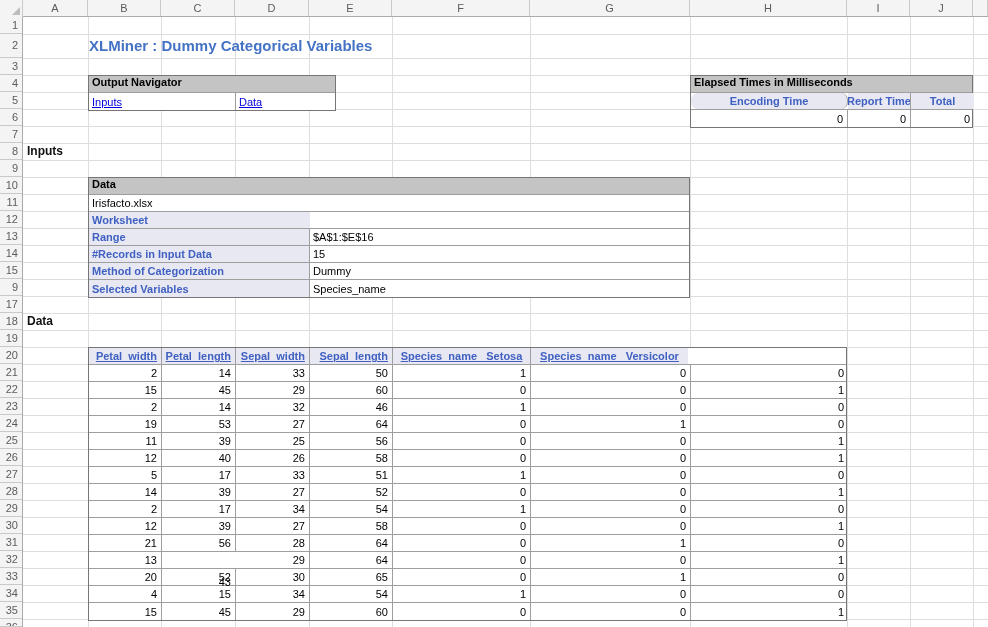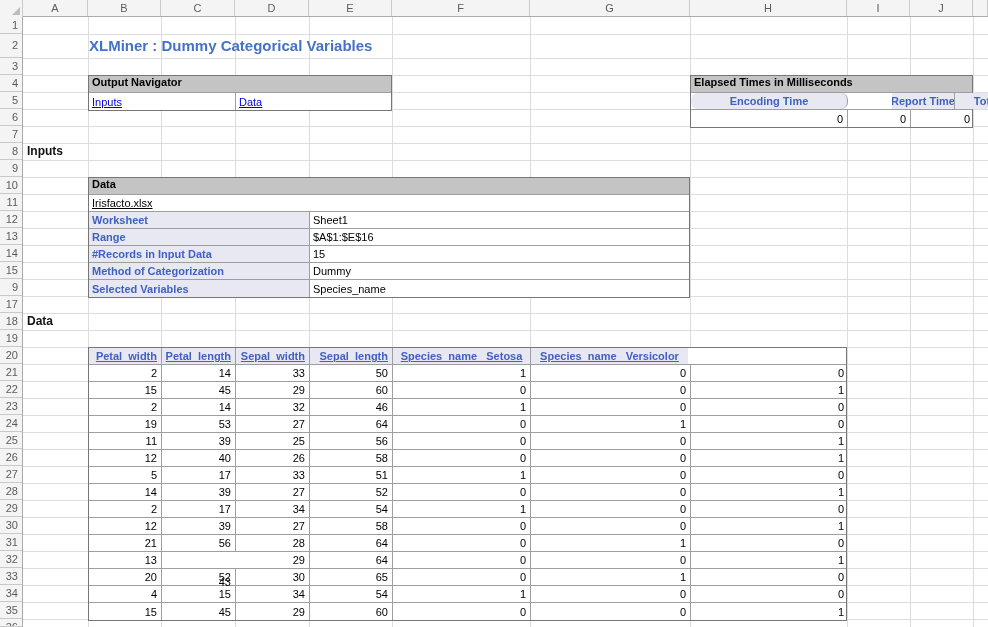--- a/index.html
+++ b/index.html
@@ -38,21 +38,21 @@
   .ctr { justify-content:center; }
   .ra  { justify-content:flex-end; padding-right:4px; }
   .la  { justify-content:flex-start; padding-left:3px; }
   .underl { text-decoration:underline; }
   .link { color:#0000E0; text-decoration:underline; cursor:pointer; }
 
   #title { position:absolute; left:89px; top:33px; height:25px; line-height:25px;
            font-size:15px; font-weight:bold; color:#4472C4; white-space:nowrap; }
   .sec-label { position:absolute; left:27px; height:17px; line-height:17px;
                font-size:12px; font-weight:bold; color:#111; }
-  #nav-table     { left:88px; top:75px;  width:304px; }
+  #nav-table     { left:88px; top:75px;  width:248px; }
   #elapsed-table { left:690px; top:75px; width:283px; }
   #inputs-table  { left:88px; top:177px; width:602px; }
   #data-table    { left:88px; top:347px; width:759px; }
 </style>
 </head>
 <body>
 
 <div id="sheet">
 
   <div id="colstrip">
@@ -172,43 +172,42 @@
         </div>
       </div>
   </div>
 
   <div class="xl-table" id="elapsed-table">
     <div class="trow hdr-gray">
       <span>Elapsed Times in Milliseconds</span>
     </div>
     <div class="trow" id="elapsed-cols">
         <div class="tcell lav ctr" style="width: 157px; flex: 0 0 157px; border-radius: 7px;">Encoding Time</div>
-        <div class="tcell lav ctr" style="width: 63px; flex: 0 0 63px; margin-left: 44px;">Report Time</div>
+        <div class="tcell lav ctr" style="width: 63px; flex: 0 0 63px;">Report Time</div>
         <div class="tcell lav ctr" style="width: 63px; flex: 0 0 63px;">Total</div>
       </div>
     <div class="trow" id="elapsed-vals">
         <div class="tcell ra" style="width: 157px; flex: 0 0 157px;">0</div>
         <div class="tcell ra" style="width: 63px; flex: 0 0 63px;">0</div>
         <div class="tcell ra" style="width: 63px; flex: 0 0 63px;">0</div>
       </div>
   </div>
 
   <div class="sec-label" style="top:143px">Inputs</div>
 
   <div class="xl-table" id="inputs-table">
     <div class="trow hdr-gray">
       <span>Data</span>
     </div>
     <div id="inputs-rows">
         <div class="trow">
-          <div class="tcell la" style="width: 381px; flex: 0 0 381px; text-decoration: underline;">Irisfacto.xlsx</div>
+          <div class="tcell la" style="width: 381px; flex: 0 0 381px;">Irisfacto.xlsx</div>
         </div>
         <div class="trow">
           <div class="tcell lav la" style="width: 221px; flex: 0 0 221px;">Worksheet</div>
-          <div class="tcell la" style="width: 381px; flex: 0 0 381px;">Sheet1</div>
         </div>
         <div class="trow">
           <div class="tcell lav la" style="width: 221px; flex: 0 0 221px;">Range</div>
           <div class="tcell la" style="width: 381px; flex: 0 0 381px;">$A$1:$E$16</div>
         </div>
         <div class="trow">
           <div class="tcell lav la" style="width: 221px; flex: 0 0 221px;">#Records in Input Data</div>
           <div class="tcell la" style="width: 381px; flex: 0 0 381px;">15</div>
         </div>
         <div class="trow">

